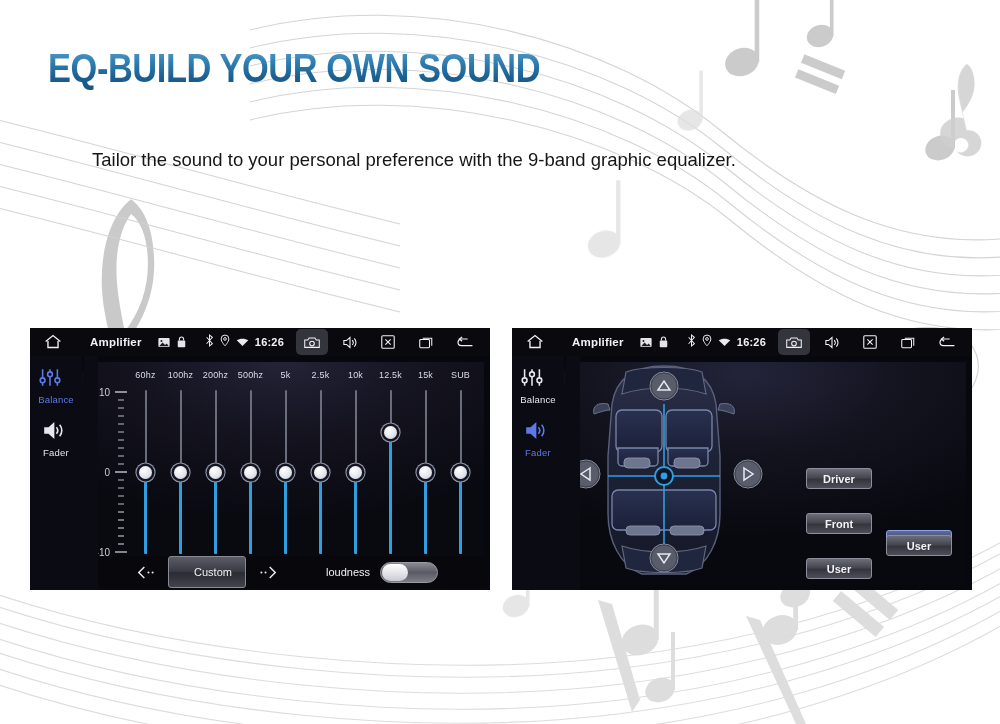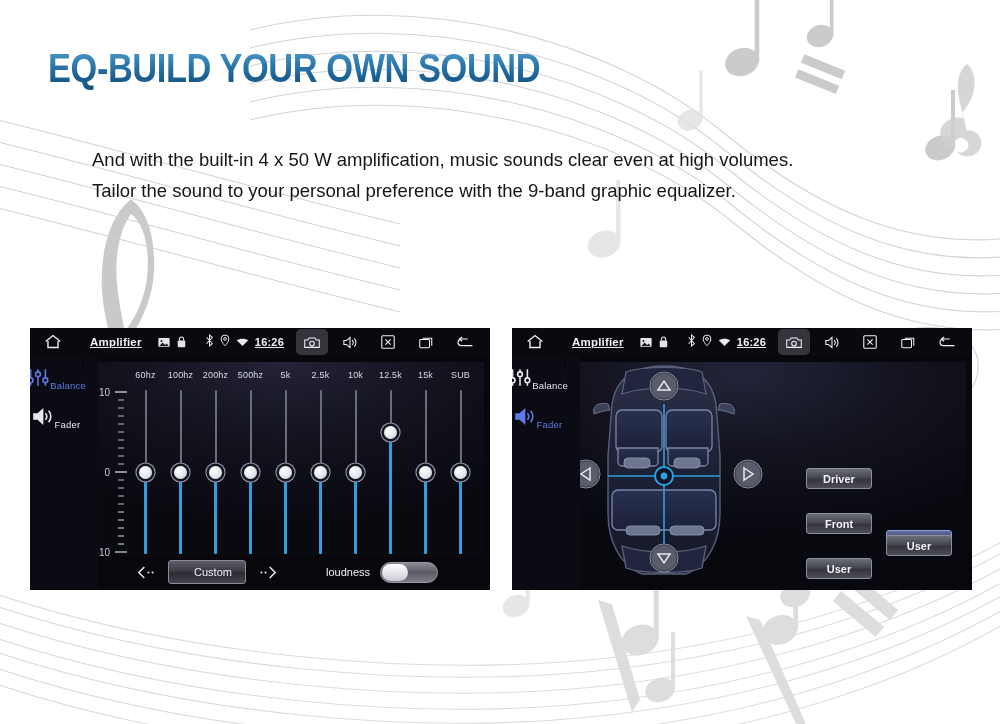--- a/index.html
+++ b/index.html
@@ -52,21 +52,20 @@
   #device-fad { left: 512px; top: 328px; width: 460px; height: 262px; }
 
   
   .statusbar {
     height: 28px; width: 100%;
     background: #0a0a0e;
     display: flex; align-items: center;
     padding: 0 10px 0 12px;
     color: #e8e8ee;
     position: relative;
-    text-decoration: underline;
   }
   .sb-home { width: 22px; height: 22px; flex: 0 0 auto; }
   .sb-title {
     font-size: 11.5px; font-weight: bold; letter-spacing: .2px;
     margin-left: 26px; color: #f0f0f5;
   }
   .sb-mini { display: flex; gap: 7px; margin-left: 16px; align-items: center; }
   .sb-mini svg { display: block; }
   .sb-right { margin-left: auto; display: flex; align-items: center; gap: 6px; }
   .sb-stat { display: flex; align-items: center; gap: 6px; margin-right: 6px; }
@@ -80,21 +79,21 @@
   .dev-body { display: flex; height: 234px; position: relative; }
 
   
   .rail {
     width: 52px; flex: 0 0 52px;
     background: #0b0b13;
     padding-top: 12px;
     display: flex; flex-direction: column; align-items: center;
     position: relative; z-index: 2;
   }
-  .rail-item { display: flex; flex-direction: row; align-items: flex-end; margin-bottom: 16px; }
+  .rail-item { display: flex; flex-direction: column; align-items: flex-start; margin-bottom: 16px; }
   .rail-label { font-size: 9.5px; margin-top: 3px; letter-spacing: .2px; }
   .rail-item.active .rail-label { color: #5d7ae8; }
   .rail-item.idle   .rail-label { color: #e6e6ee; }
 
   
   .eq-panel {
     flex: 1; position: relative;
     background:
       radial-gradient(ellipse 80% 70% at 50% 0%, #242338 0%, #14131f 45%, #090910 100%);
     border-top-left-radius: 14px;
@@ -149,21 +148,21 @@
 
   
   .eq-bottom {
     position: absolute; left: 46px; right: 6px; bottom: 2px; height: 32px;
     display: flex; align-items: center; background: #07070c;
   }
   .eq-arrow {
     display: flex; align-items: center; color: #e9e9f0; font-size: 15px;
   }
   .preset-btn {
-    width: 78px; height: 24px; margin: 0 8px;
+    width: 78px; height: 32px; margin: 0 8px;
     background: linear-gradient(to bottom, #5c5c66 0%, #3a3a44 48%, #2b2b34 52%, #43434d 100%);
     border: 1px solid #8a8a96; border-radius: 3px;
     color: #f0f0f6; font-size: 11px;
     display: flex; align-items: center; justify-content: center; padding-left: 12px;
   }
   .loud-label { font-size: 11px; color: #f0f0f6; margin-left: 48px; }
   .toggle {
     margin-left: 10px; width: 58px; height: 21px; border-radius: 11px;
     background: linear-gradient(to bottom, #8b8b95 0%, #5a5a64 50%, #7d7d88 100%);
     position: relative; border: 1px solid #9a9aa4;
@@ -300,21 +299,20 @@
       <use href="#noteGlyph" transform="translate(516,606) scale(0.9)"></use>
     </g>
   </svg>
 </div>
 
 <div class="headline-wrap">
   <div class="headline">EQ-BUILD YOUR OWN SOUND</div>
 </div>
 
 <div class="copy">
-  <p>And with the built-in 4 x 50 W amplification, music sounds clear even at high volumes.</p>
   <p>Tailor the sound to your personal preference with the 9-band graphic equalizer.</p>
 </div>
 
 <div class="device" id="device-eq">
 
   <div class="statusbar">
     <span class="sb-home">
       <svg viewBox="0 0 24 24" width="22" height="22" fill="none" stroke="#f0f0f5" stroke-width="1.5">
         <path d="M4 11.5 L12 5 L20 11.5"></path>
           <path d="M6.5 11 V18 H17.5 V11"></path>

